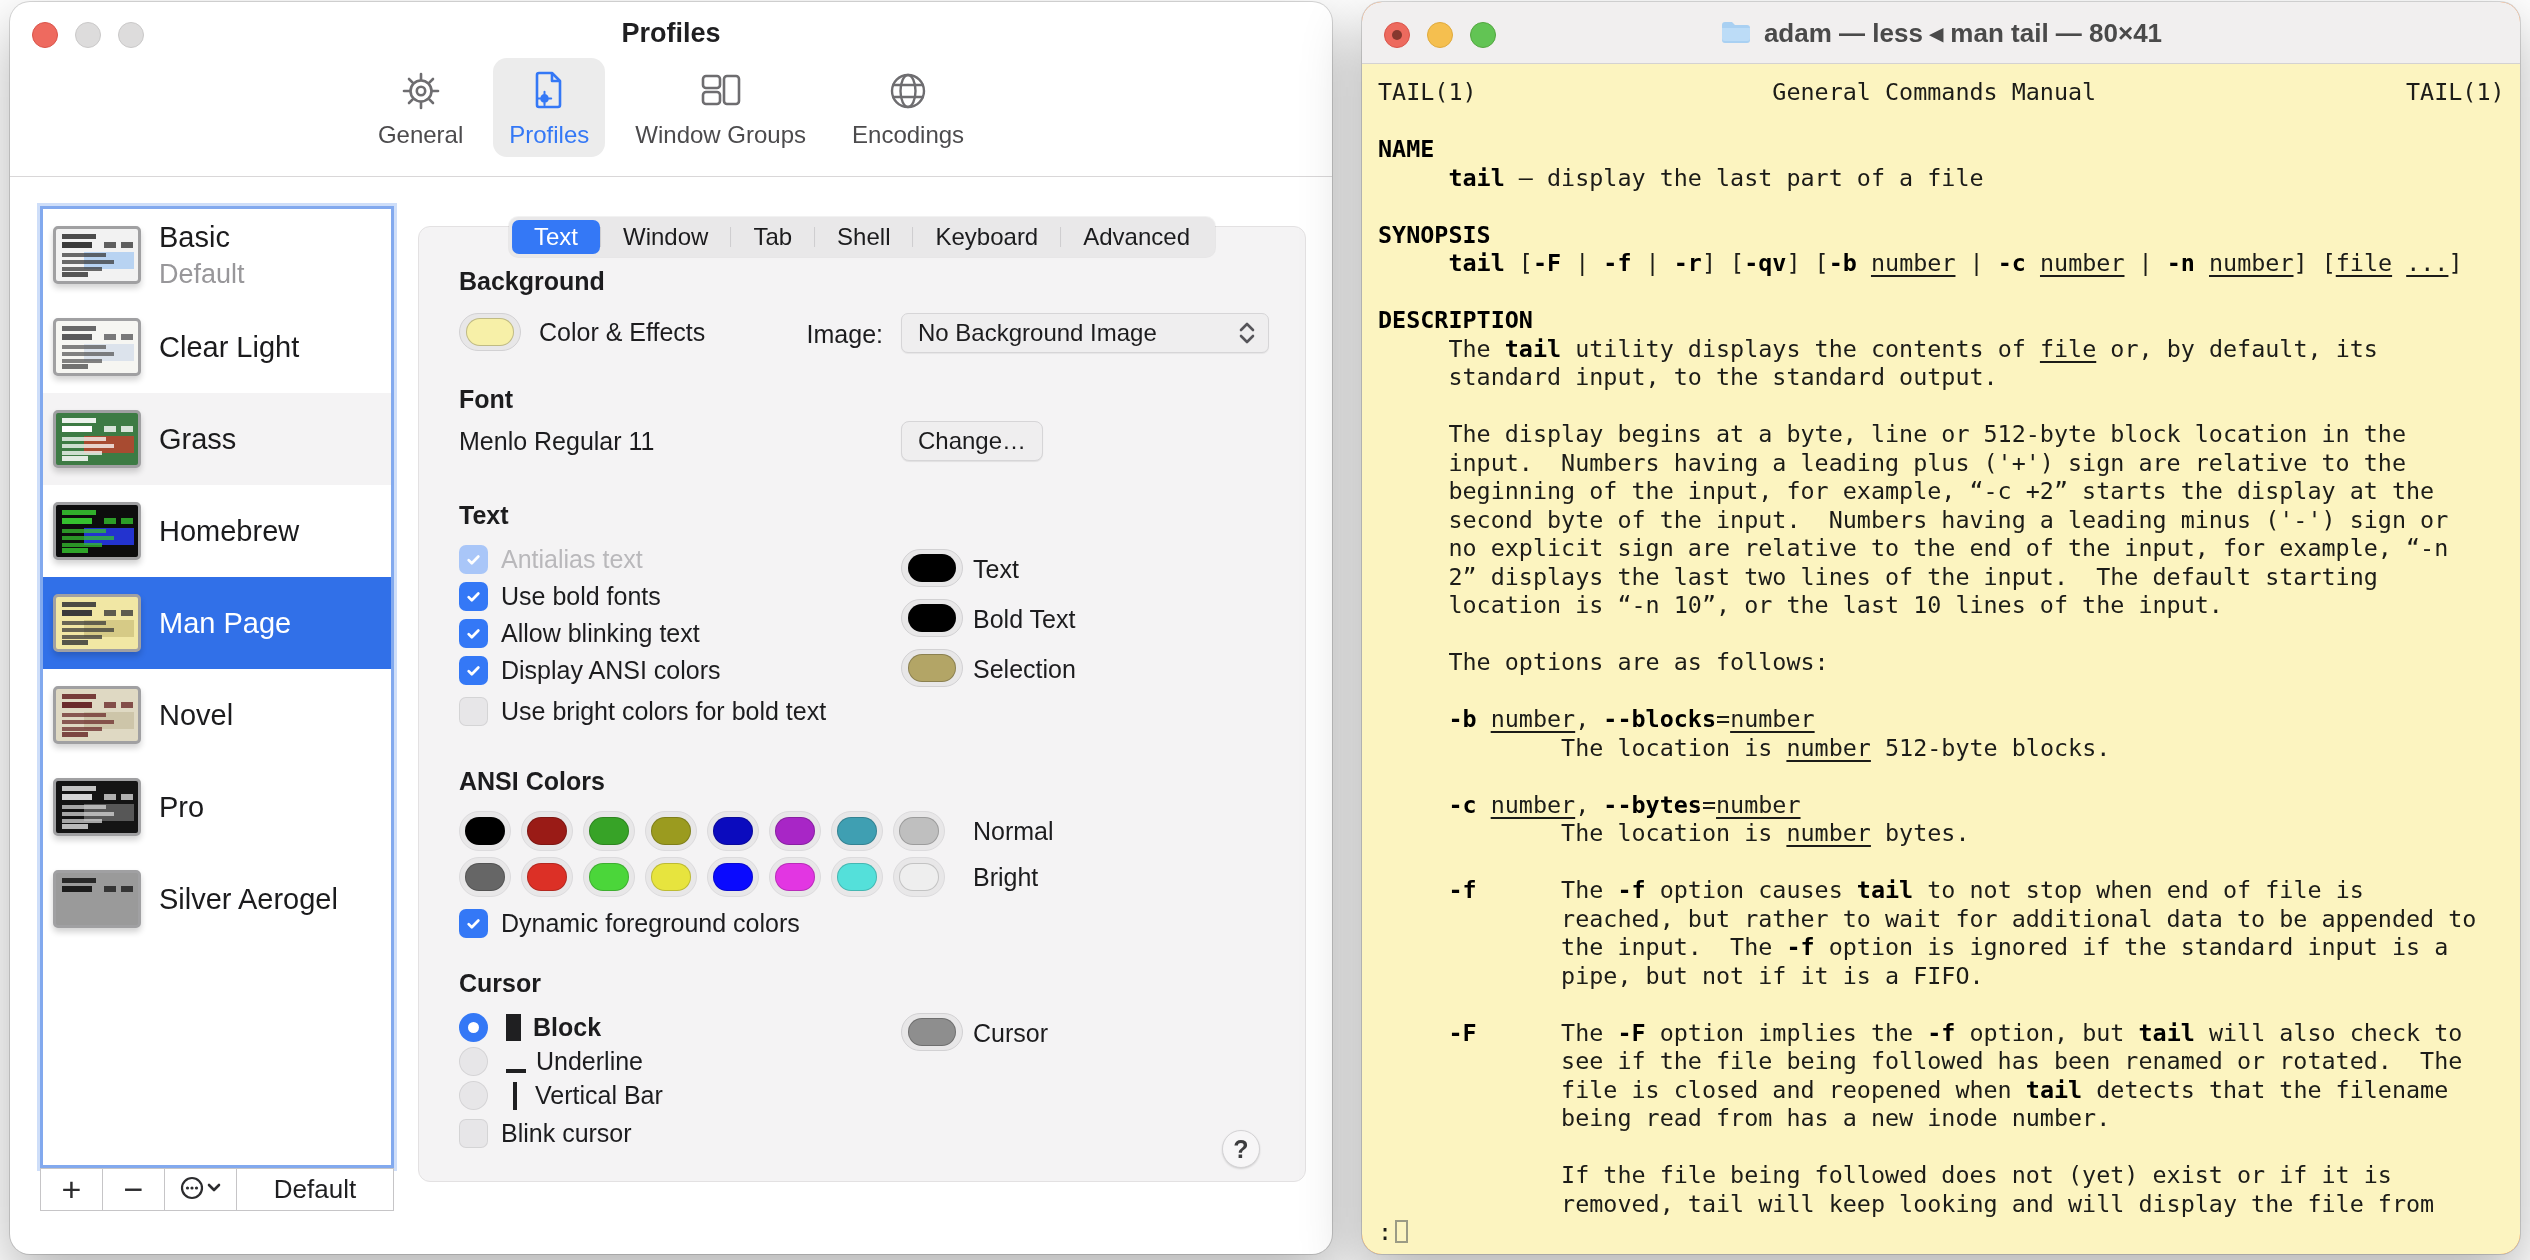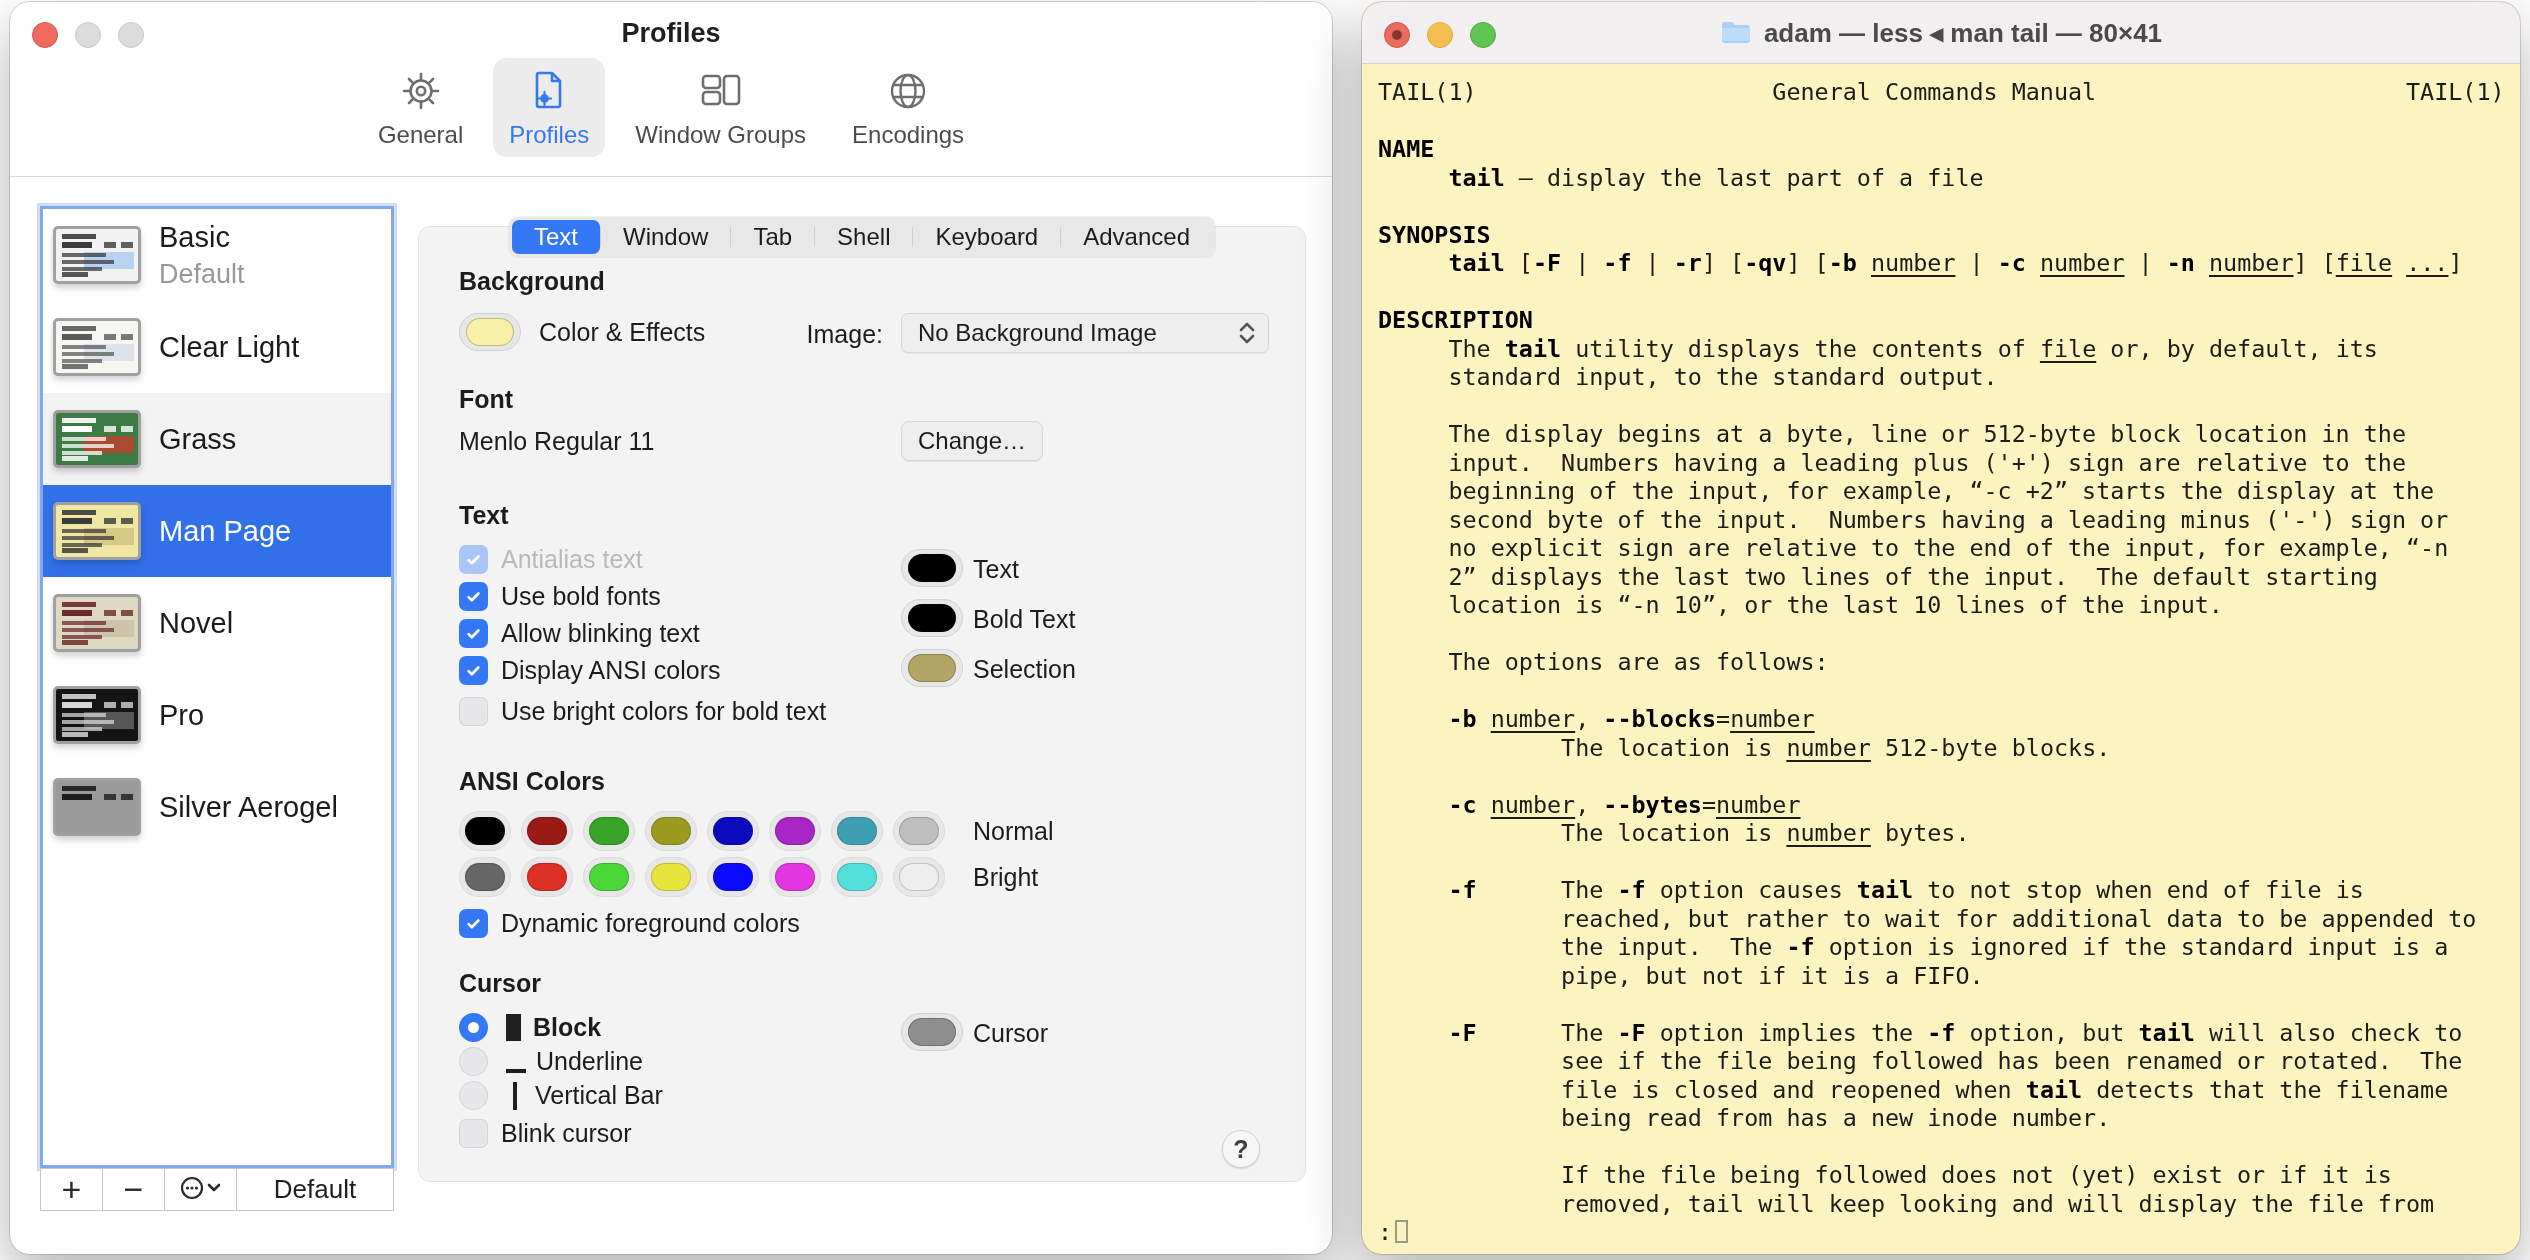--- a/index.html
+++ b/index.html
@@ -235,20 +235,36 @@
           <i style="left:28px;top:23px;right:4px;height:17px;background:#a84b31"></i>
           <i style="left:6px;top:24px;width:44px;height:4px;background:#ffffff;opacity:.75"></i>
           <i style="left:6px;top:31px;width:52px;height:4px;background:#ffffff;opacity:.75"></i>
           <i style="left:6px;top:38px;width:40px;height:4px;background:#ffffff;opacity:.75"></i>
           <i style="left:6px;bottom:4px;width:26px;height:5px;background:#ffffff;opacity:.85"></i>
         </span>
         <span class="p-texts">
           <span class="p-name">Grass</span>
         </span>
       </div>
+      <div class="p-row">
+        <span class="thumb" style="background:#0d0d0d">
+          <i style="left:6px;top:5px;width:34px;height:5px;background:#35c12f;opacity:.9"></i>
+          <i style="left:6px;top:13px;width:30px;height:6px;background:#35c12f"></i>
+          <i style="right:22px;top:13px;width:12px;height:6px;background:#35c12f;opacity:.8"></i>
+          <i style="right:5px;top:13px;width:12px;height:6px;background:#35c12f;opacity:.8"></i>
+          <i style="left:28px;top:23px;right:4px;height:17px;background:#2333cf"></i>
+          <i style="left:6px;top:24px;width:44px;height:4px;background:#35c12f;opacity:.75"></i>
+          <i style="left:6px;top:31px;width:52px;height:4px;background:#35c12f;opacity:.75"></i>
+          <i style="left:6px;top:38px;width:40px;height:4px;background:#35c12f;opacity:.75"></i>
+          <i style="left:6px;bottom:4px;width:26px;height:5px;background:#35c12f;opacity:.85"></i>
+        </span>
+        <span class="p-texts">
+          <span class="p-name">Homebrew</span>
+        </span>
+      </div>
       <div class="p-row sel">
         <span class="thumb" style="background:#f1e7a4">
           <i style="left:6px;top:5px;width:34px;height:5px;background:#3a3a3a;opacity:.9"></i>
           <i style="left:6px;top:13px;width:30px;height:6px;background:#3a3a3a"></i>
           <i style="right:22px;top:13px;width:12px;height:6px;background:#3a3a3a;opacity:.8"></i>
           <i style="right:5px;top:13px;width:12px;height:6px;background:#3a3a3a;opacity:.8"></i>
           <i style="left:28px;top:23px;right:4px;height:17px;background:#d6ca86"></i>
           <i style="left:6px;top:24px;width:44px;height:4px;background:#3a3a3a;opacity:.75"></i>
           <i style="left:6px;top:31px;width:52px;height:4px;background:#3a3a3a;opacity:.75"></i>
           <i style="left:6px;top:38px;width:40px;height:4px;background:#3a3a3a;opacity:.75"></i>

